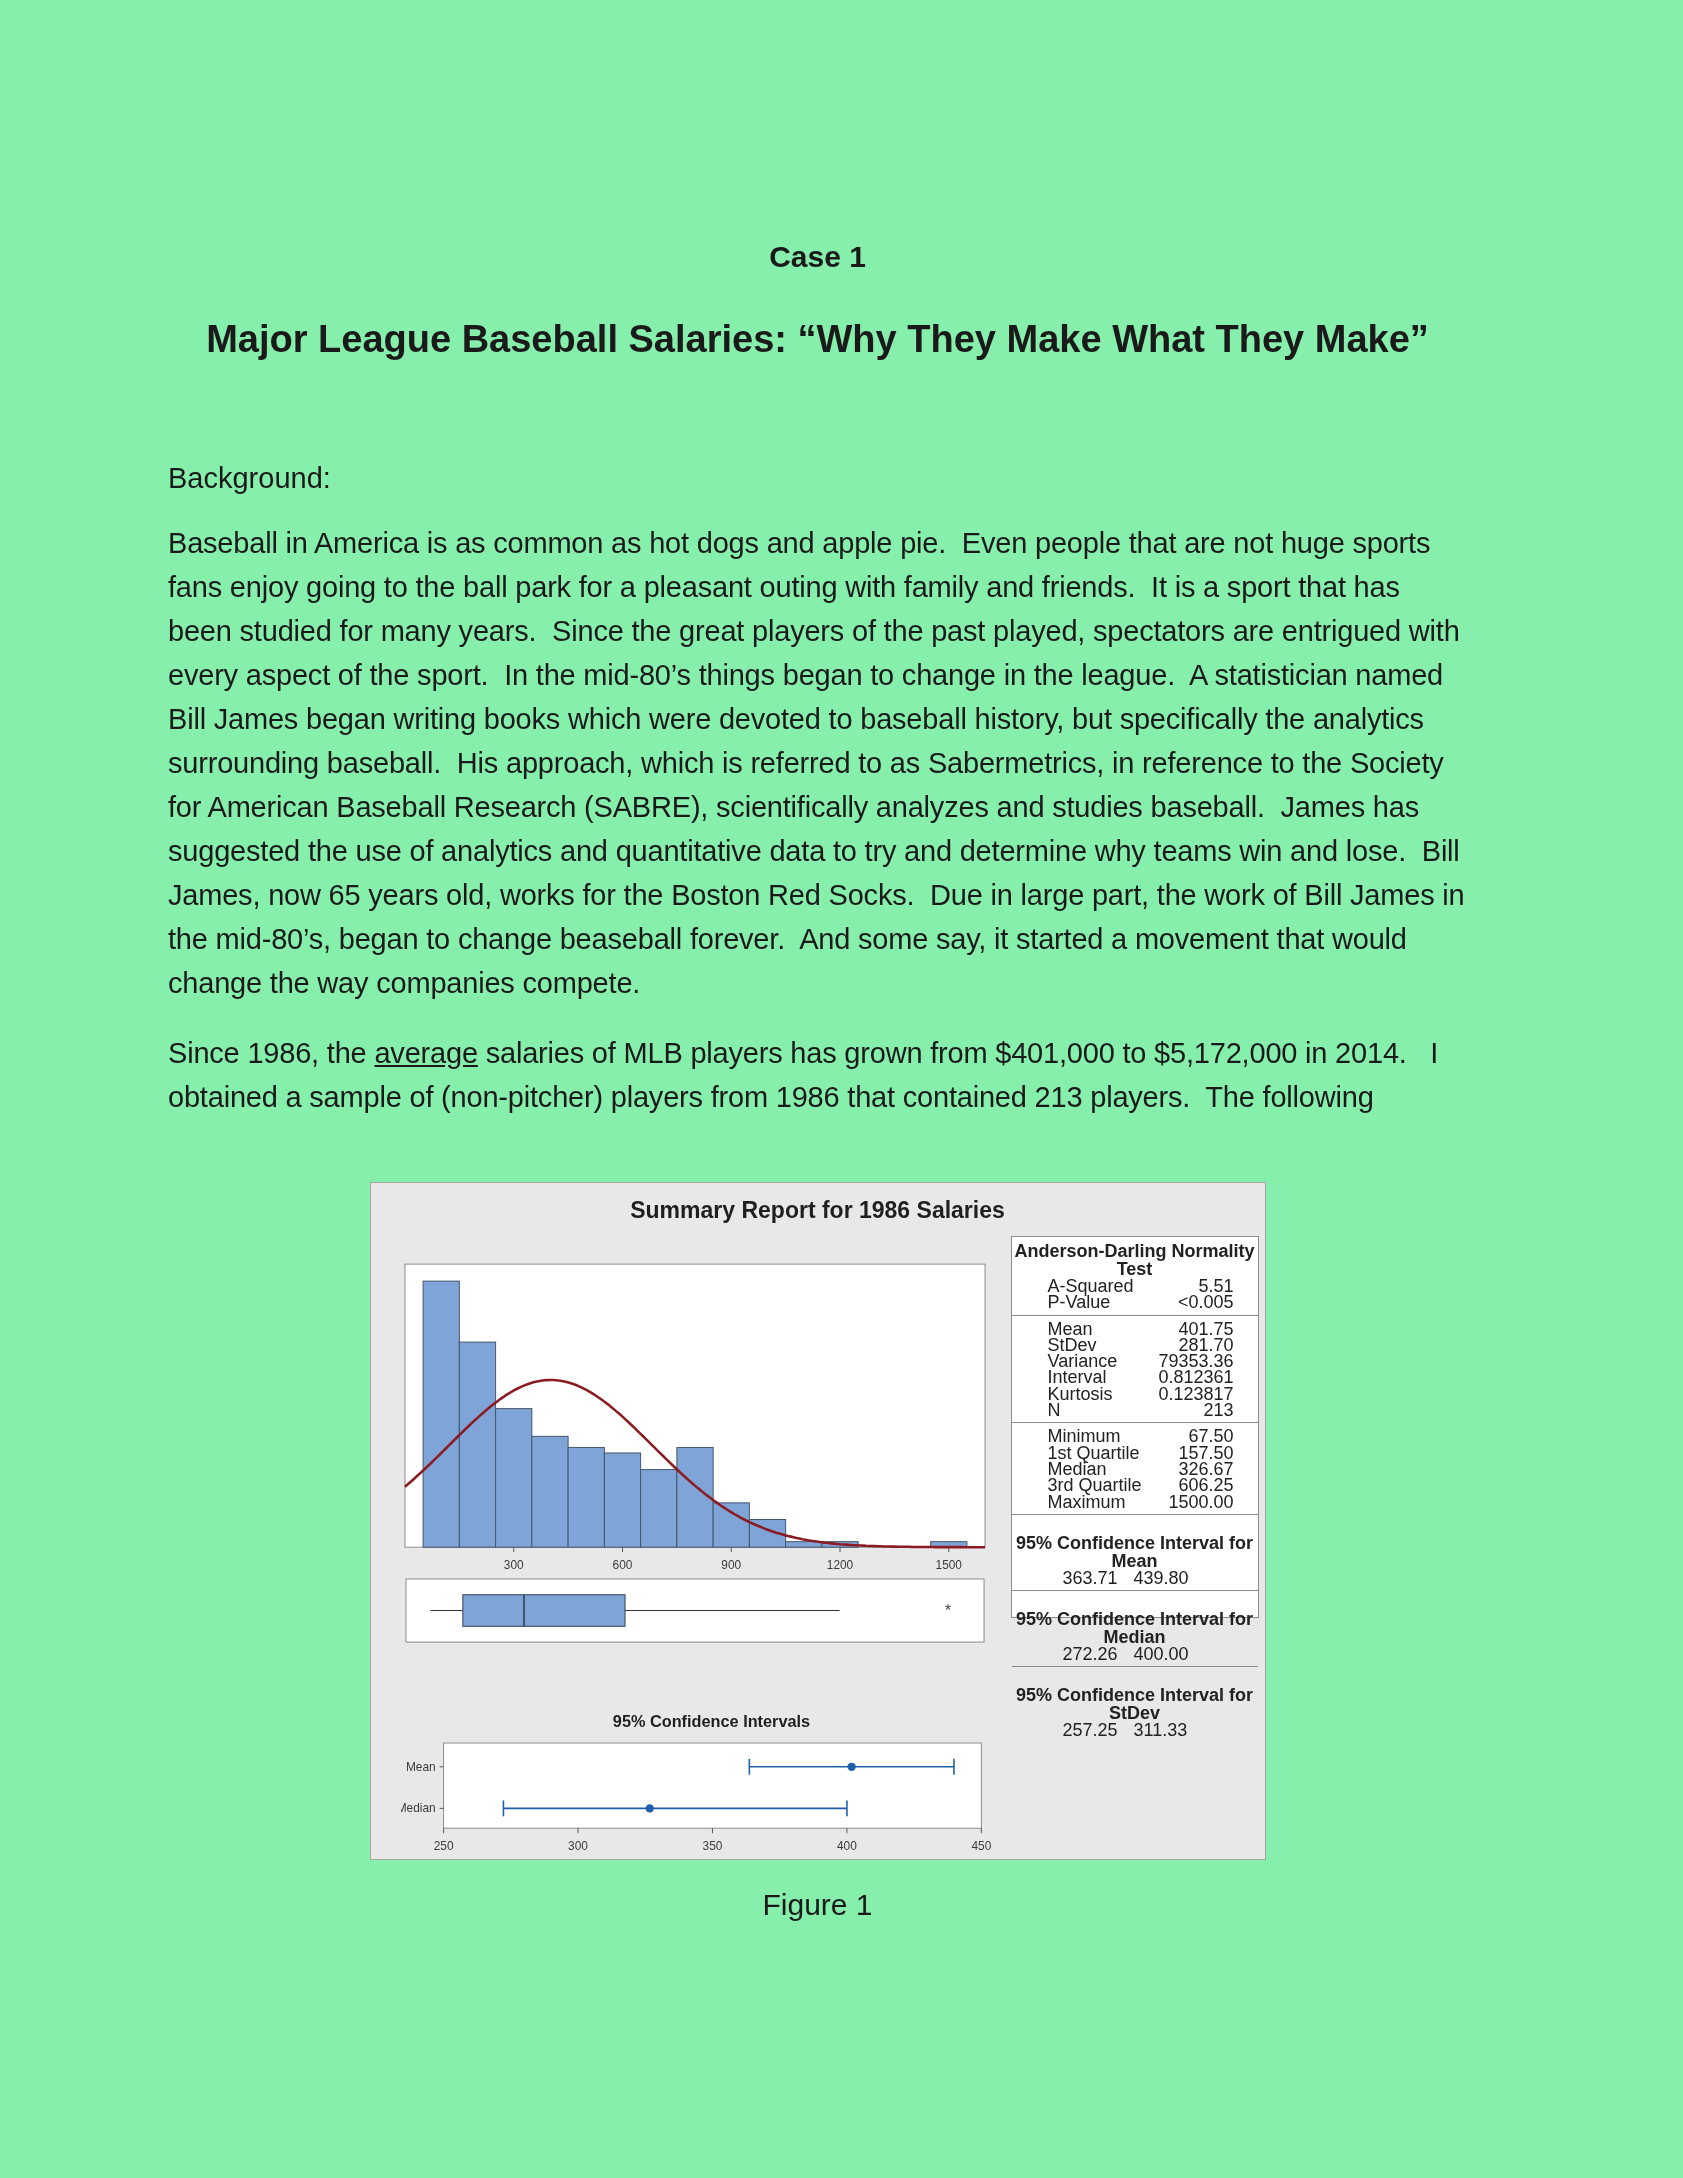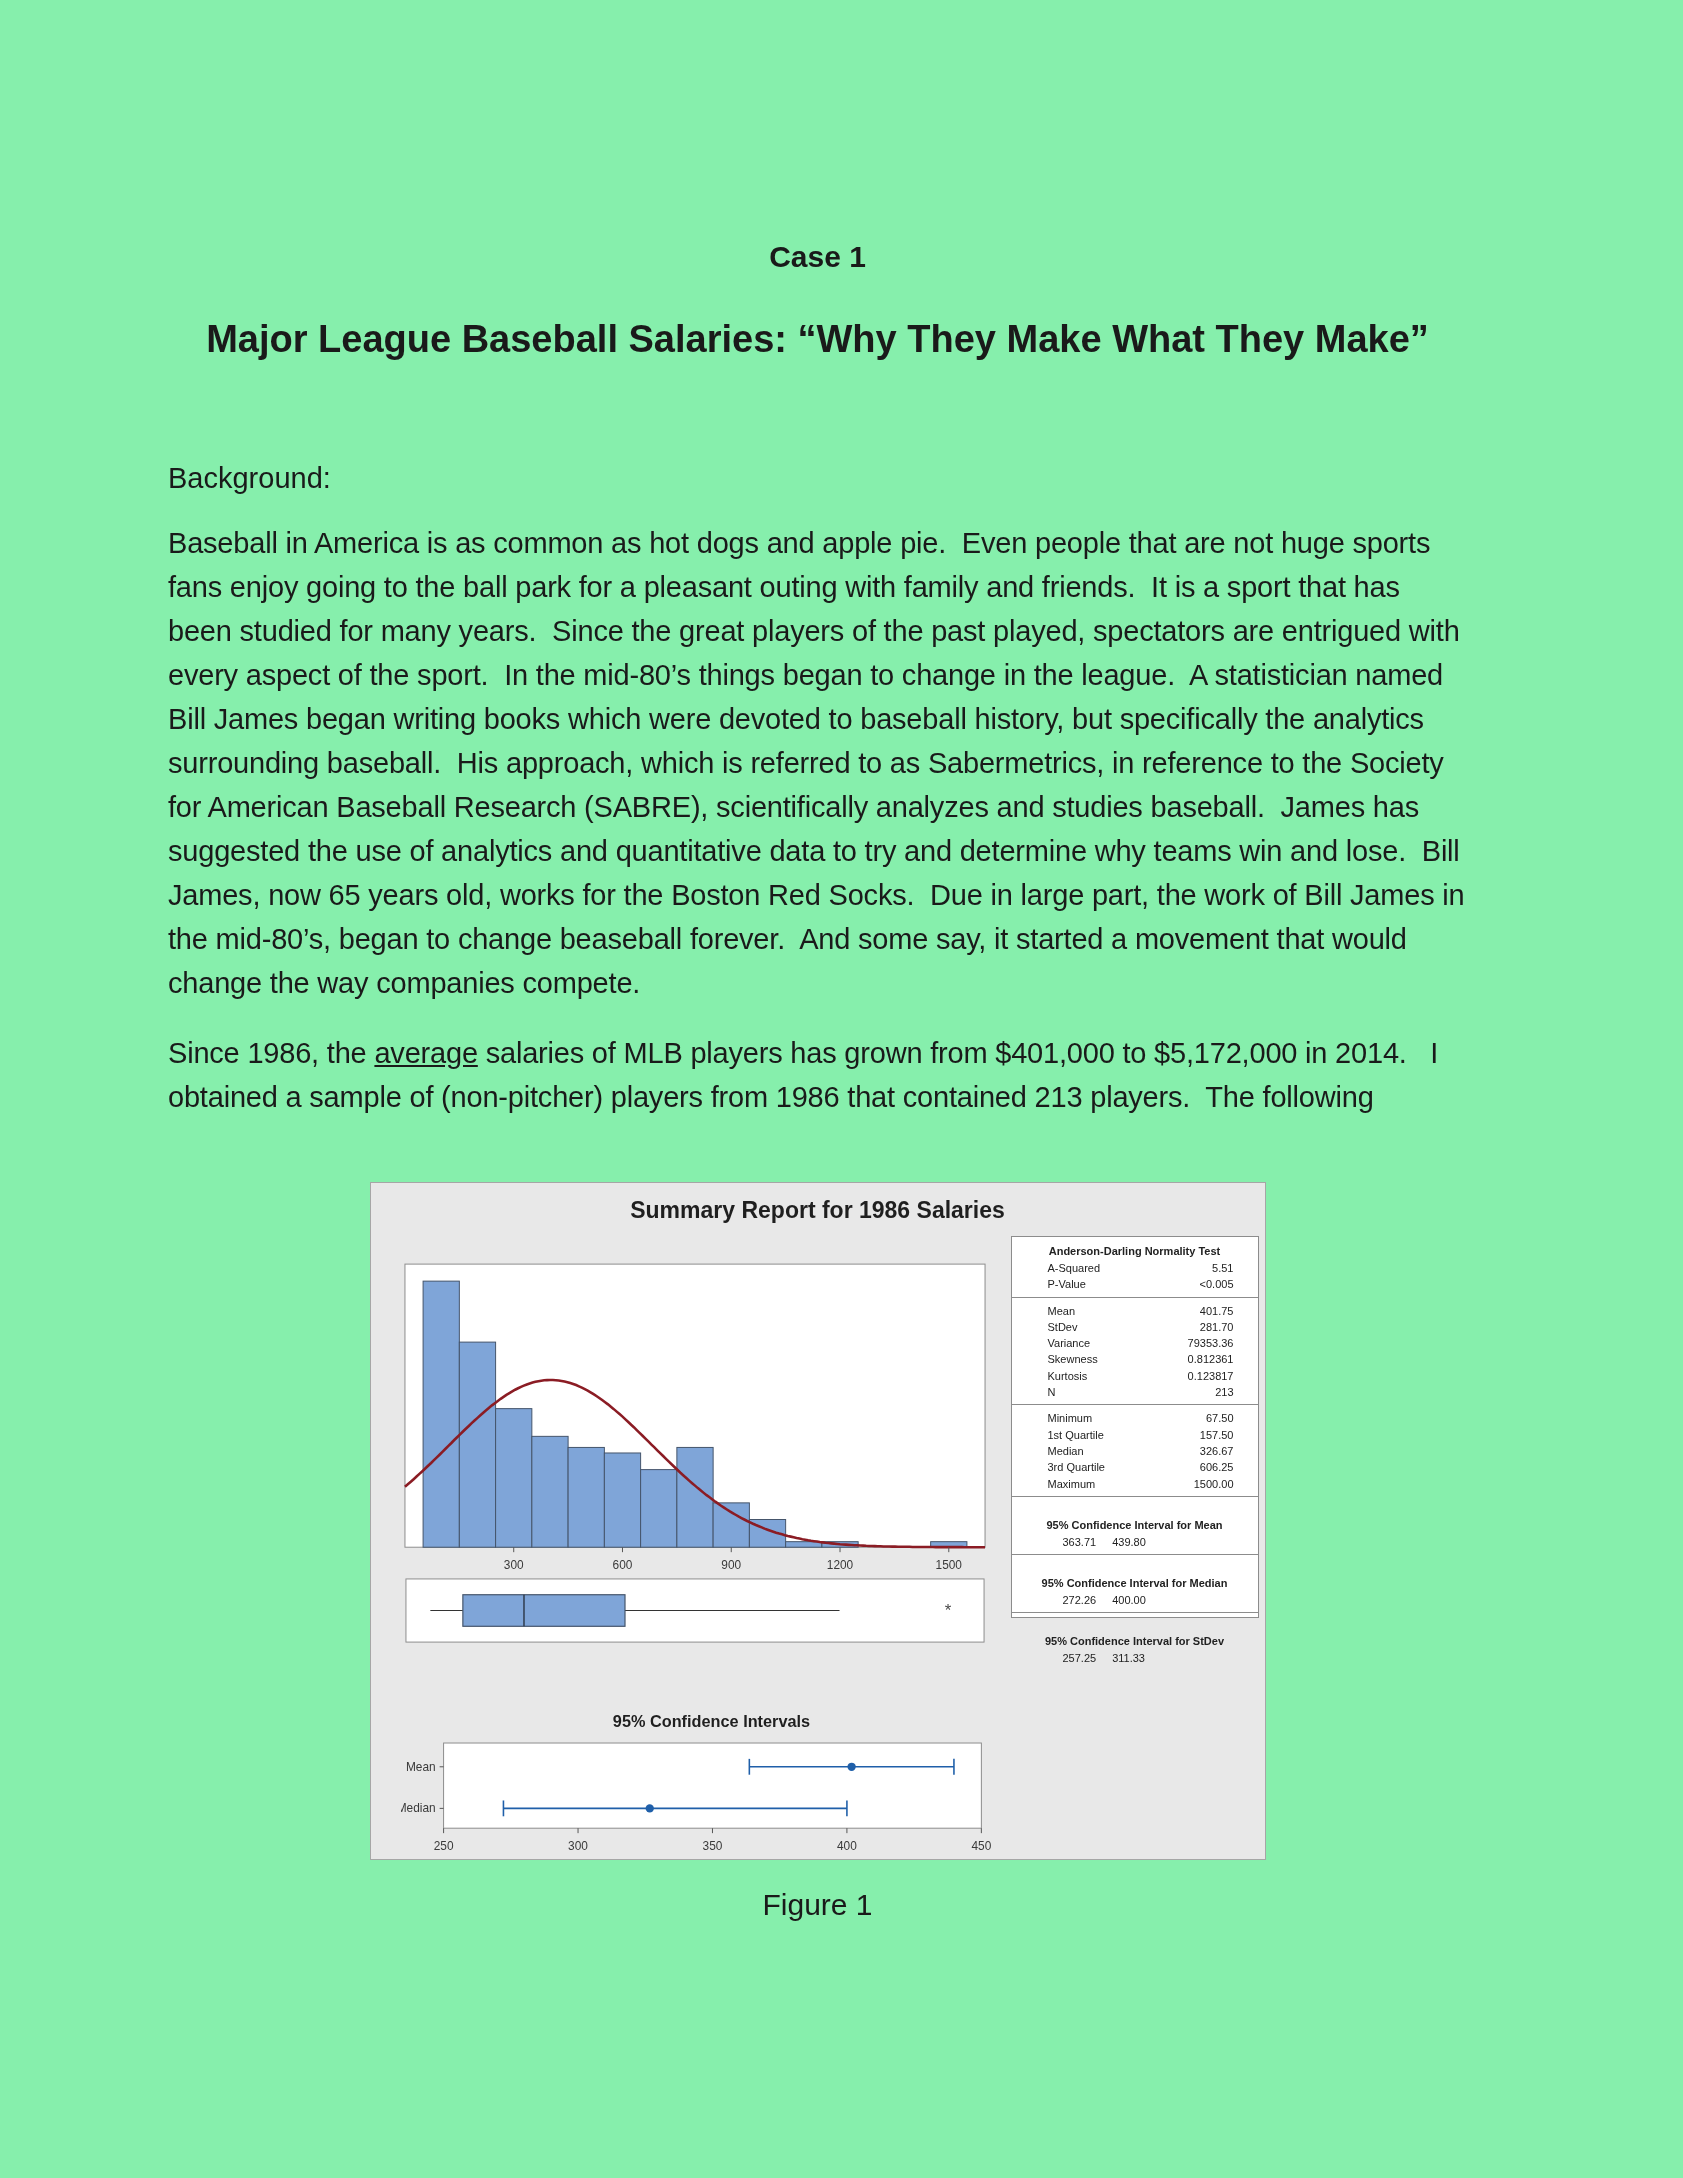--- a/index.html
+++ b/index.html
@@ -21,21 +21,21 @@
   .fig-title{position:absolute;left:0;top:14px;width:100%;text-align:center;
     font-size:23px;font-weight:600;color:#1f1f1f;}
   .hist-svg{position:absolute;left:30px;top:75px;}
   .box-svg{position:absolute;left:30px;top:392px;}
   .ci-title{position:absolute;left:72px;top:529px;width:538px;text-align:center;
     font-size:16.3px;font-weight:600;color:#1f1f1f;}
   .ci-svg{position:absolute;left:30px;top:554px;}
   .stats-panel{
     position:absolute;left:640px;top:53px;width:248px;height:382px;
     background:#ffffff;border:1px solid #8c8c8c;box-sizing:border-box;
-    font-size:11px;color:#222;
+    font-size:18px;color:#222;
   }
   .stats-section{padding:5px 0 4px 0;}
   .stats-section + .stats-section{border-top:1px solid #8c8c8c;}
   .stats-header{text-align:center;font-weight:600;line-height:18px;}
   .stat-row{display:flex;justify-content:space-between;line-height:16.3px;
     padding-left:36px;padding-right:24px;}
   .ci-item + .ci-item{border-top:1px solid #8c8c8c;}
   .ci-item{padding:19px 0 3px 0;}
   .ci-vals{display:flex;justify-content:flex-start;line-height:17px;
     padding-left:51px;padding-right:36px;gap:16px;}
@@ -133,21 +133,21 @@
             </div>
             <div class="stat-row">
               <span>StDev</span>
               <span>281.70</span>
             </div>
             <div class="stat-row">
               <span>Variance</span>
               <span>79353.36</span>
             </div>
             <div class="stat-row">
-              <span>Skewness</span>
+              <span>Interval</span>
               <span>0.812361</span>
             </div>
             <div class="stat-row">
               <span>Kurtosis</span>
               <span>0.123817</span>
             </div>
             <div class="stat-row">
               <span>N</span>
               <span>213</span>
             </div>

